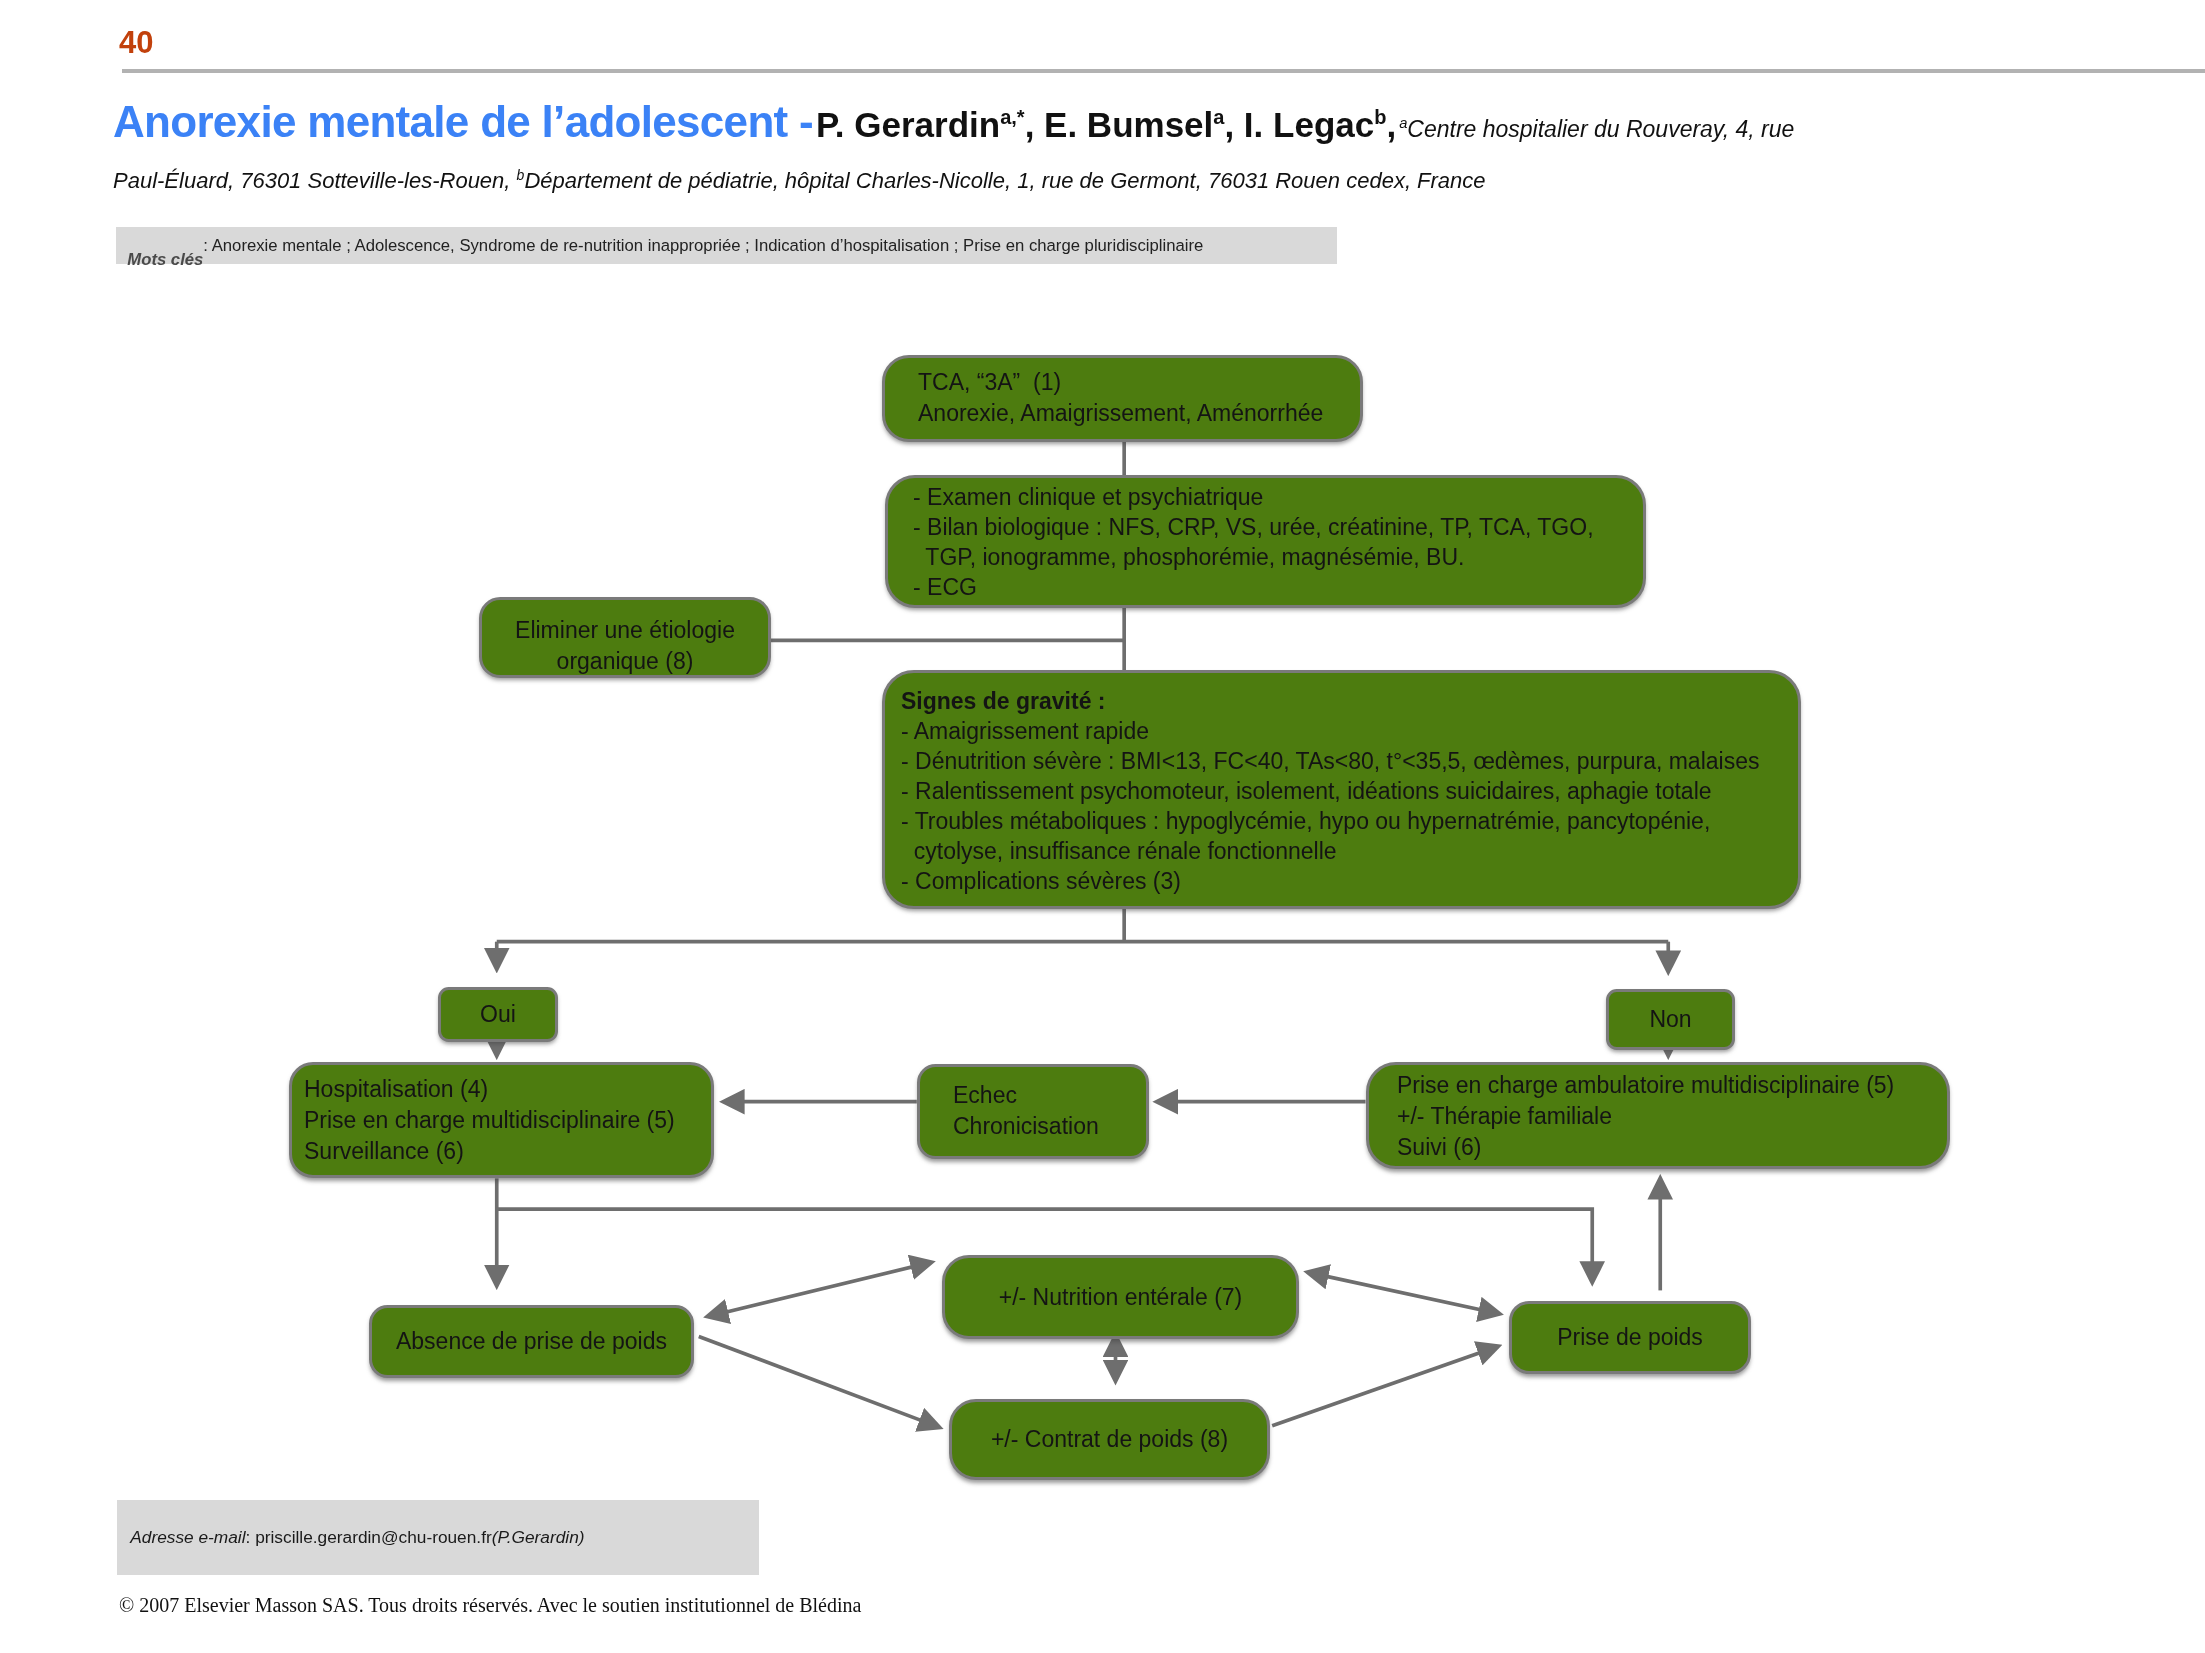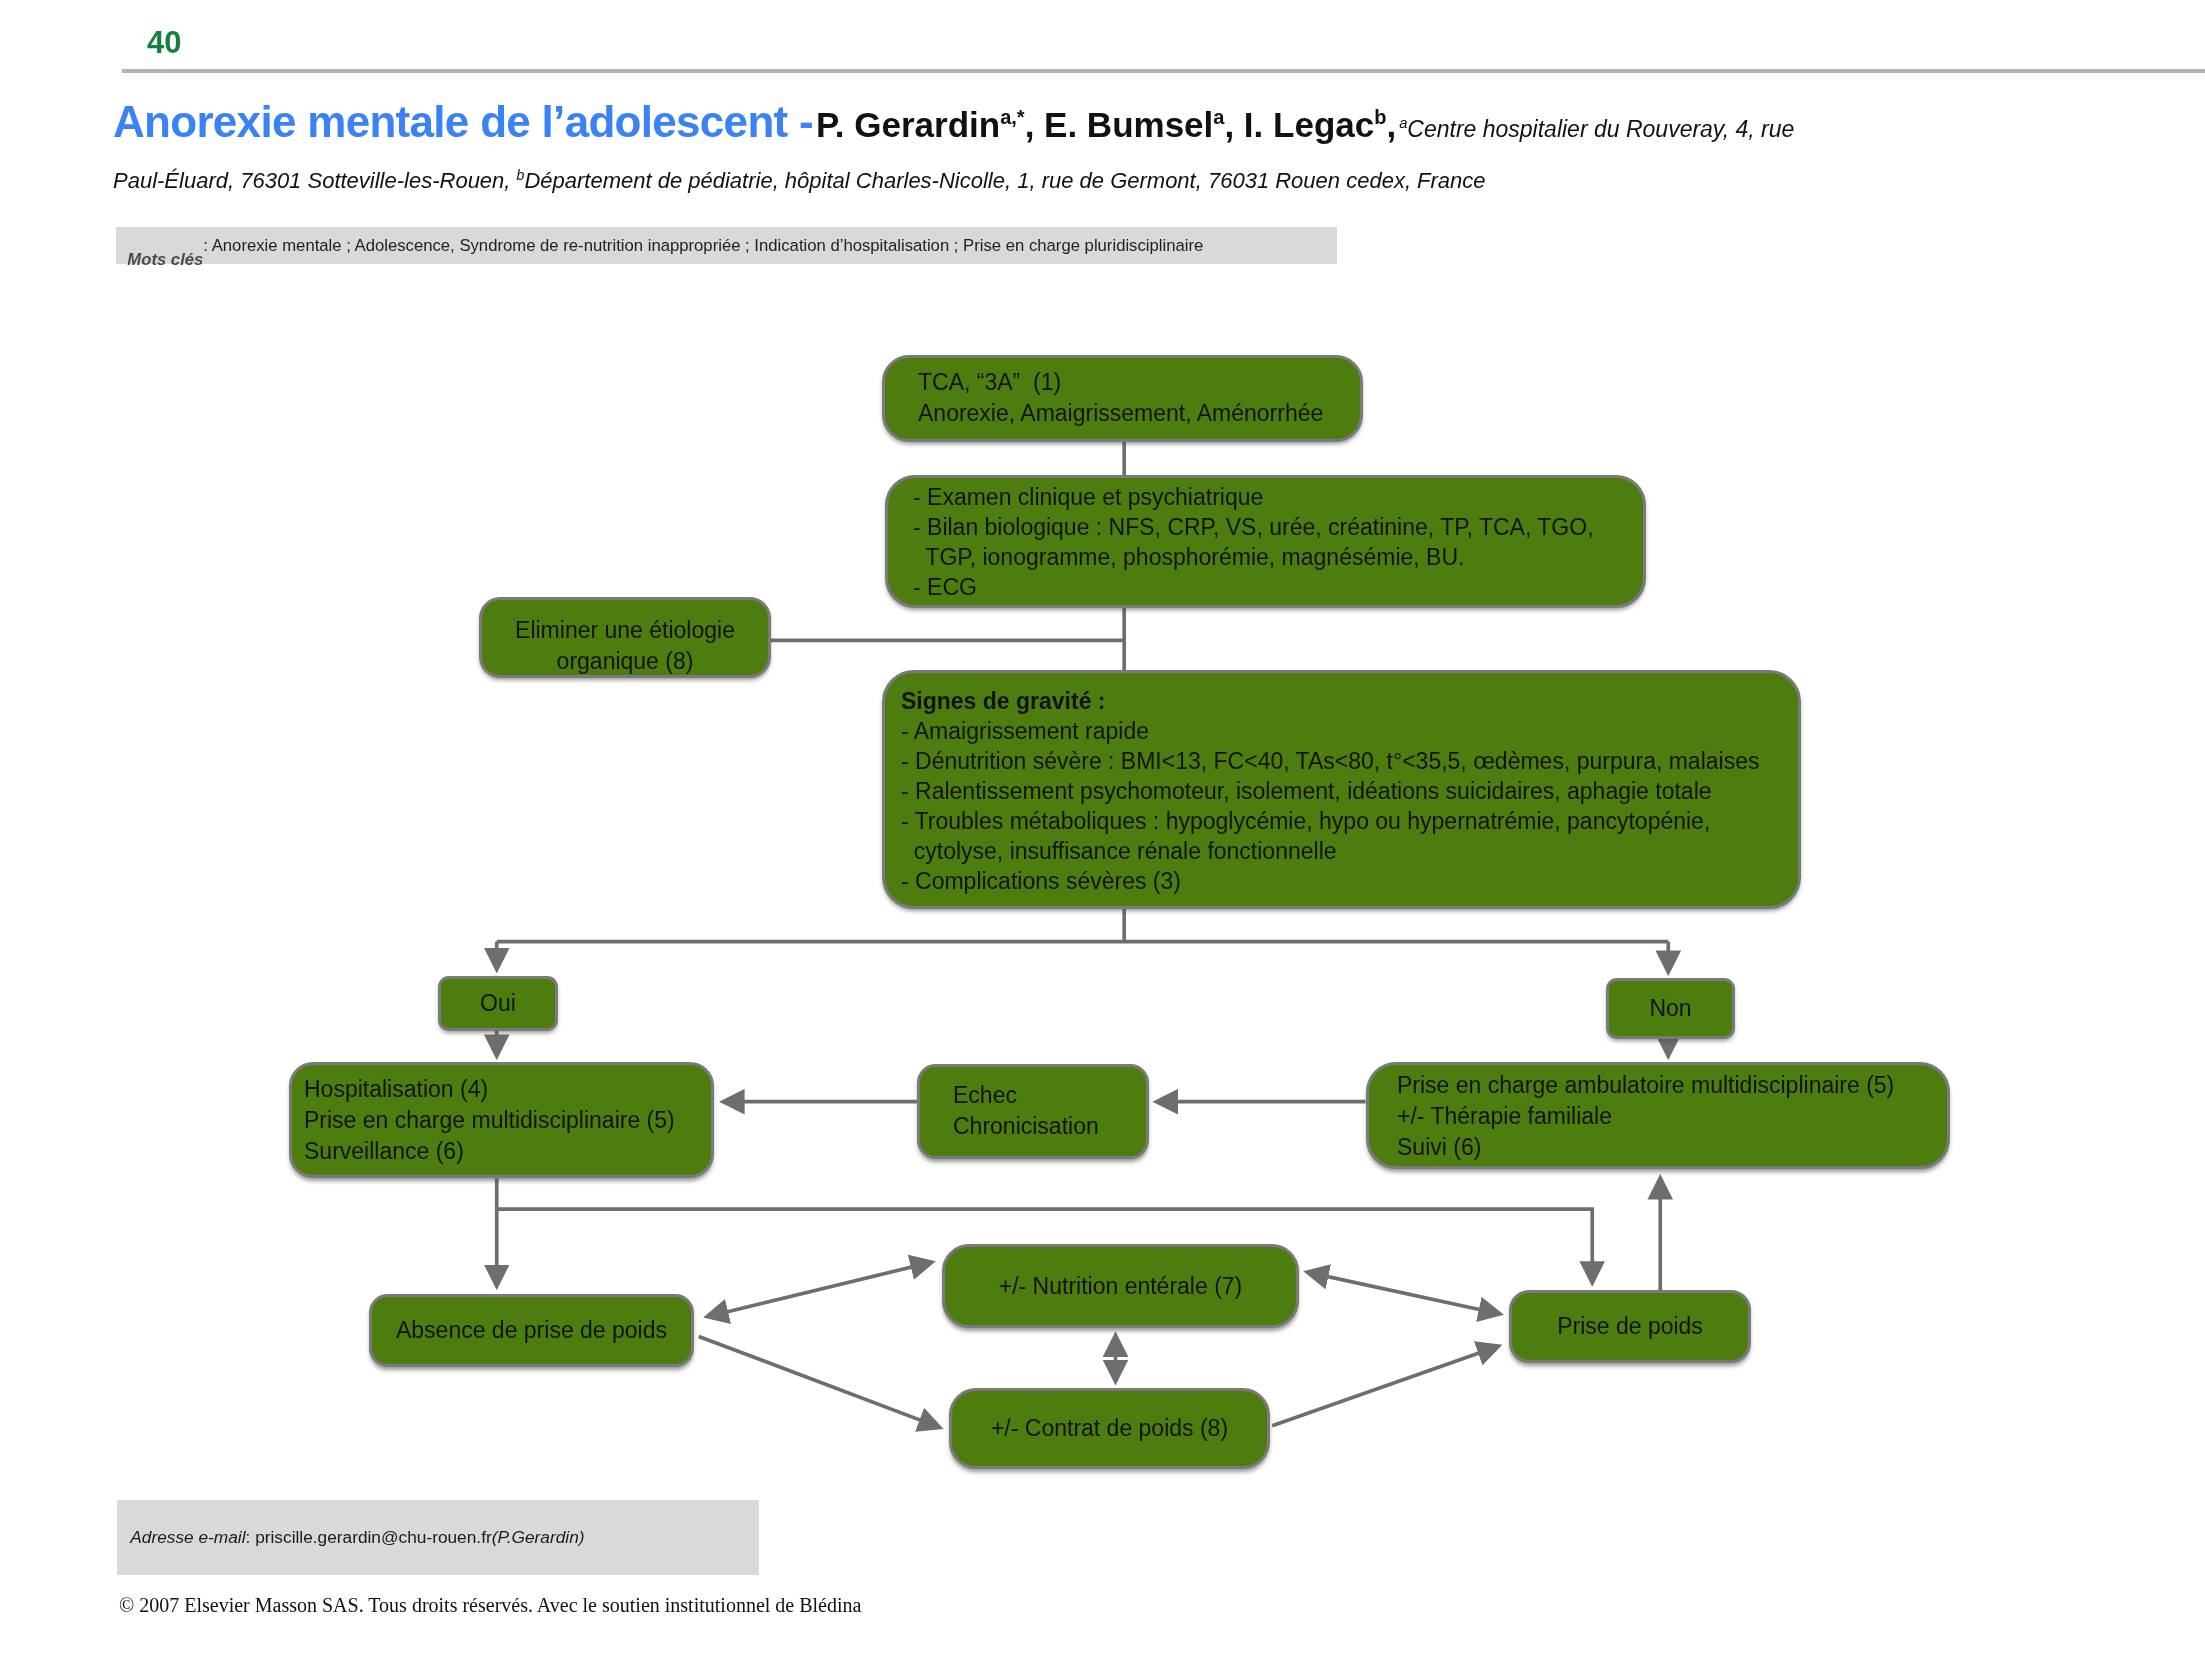--- a/index.html
+++ b/index.html
@@ -1,21 +1,21 @@
 <!DOCTYPE html>
 <html style="font-size:10.7px"><head>
 <meta charset="utf-8">
 <style>
   * { margin:0; padding:0; box-sizing:border-box; }
   body { background:#ffffff; }
   .page {
     position:relative; width:2205px; height:1654px; background:#ffffff;
     font-family:"Liberation Sans", sans-serif; color:#151515; overflow:hidden;
   }
-  .pagenum { position:absolute; left:119px; top:25px; font-size:31px; font-weight:bold; color:#15803d;margin-left:28px; }
+  .pagenum { position:absolute; left:119px; top:25px; font-size:31px; font-weight:bold; color:#c2410c; }
   .toprule { position:absolute; left:122px; top:69px; width:2083px; height:4px; background:#b2b2b2; }
 
   .l1 { position:absolute; left:113px; top:97px; white-space:nowrap; }
   .t-main { font-size:44px; font-weight:bold; color:#3b82f6; letter-spacing:-0.7px;text-align:center; }
   .t-auth { font-size:35px; font-weight:bold; color:#111; }
   .t-auth sup { font-size:20px; }
   .t-affil { font-size:23px; font-style:italic; color:#111; }
   .t-affil sup { font-size:14.7px; font-style:italic; }
   .l2 { position:absolute; left:113px; top:168px; font-size:22px; font-style:italic; color:#111; white-space:nowrap; }
   .l2 sup { font-size:14px; }
@@ -28,21 +28,21 @@
   .kwlabel { font-weight:bold; font-style:italic; color:#4a4a4a;margin-top:28px; }
 
   svg.wires { position:absolute; left:0; top:0; z-index:1; }
 
   .fc-box {
     position:absolute; z-index:2; background:#4d7c0f; border:3.3px solid #7a7a7a;
     box-shadow:0 3.3px 4px -1.3px rgba(70,70,70,.55);
     font-size:23px; line-height:31px; color:#141414;
   }
   .ln { white-space:pre; }
-  .ctr { display:flex; align-items:center; justify-content:center; text-align:center; }
+  .ctr { display:flex; align-items:center; justify-content:center; text-align:center;margin-top:11px; }
   .bold { font-weight:bold; }
 
   .b-tca       { left:882px; top:355px;  width:481px;  height:87px; border-radius:27px; padding:8.7px 0 0 33px; }
   .b-bilan     { left:885px; top:475px;  width:761px; height:133px; border-radius:30px; padding:4px 0 0 25px; line-height:30px; }
   .b-eliminer  { left:479px;  top:597px;  width:292px;  height:81px; border-radius:21.3px; padding-top:14.7px; text-align:center; }
   .b-signes    { left:882px; top:670px; width:919px; height:239px; border-radius:32px; padding:13.3px 0 0 16px; line-height:30px; }
   .b-oui       { left:438px;  top:976px; width:120px;  height:55px;  border-radius:10.7px; }
   .b-non       { left:1606px; top:978px; width:129px;  height:61px;  border-radius:10.7px; }
   .b-hosp      { left:289px;  top:1062px; width:425px;  height:116px; border-radius:24px; padding:9.3px 0 0 12px; }
   .b-echec     { left:917px; top:1064px; width:232px;  height:95px; border-radius:18.7px; padding:13.3px 0 0 33px; }

